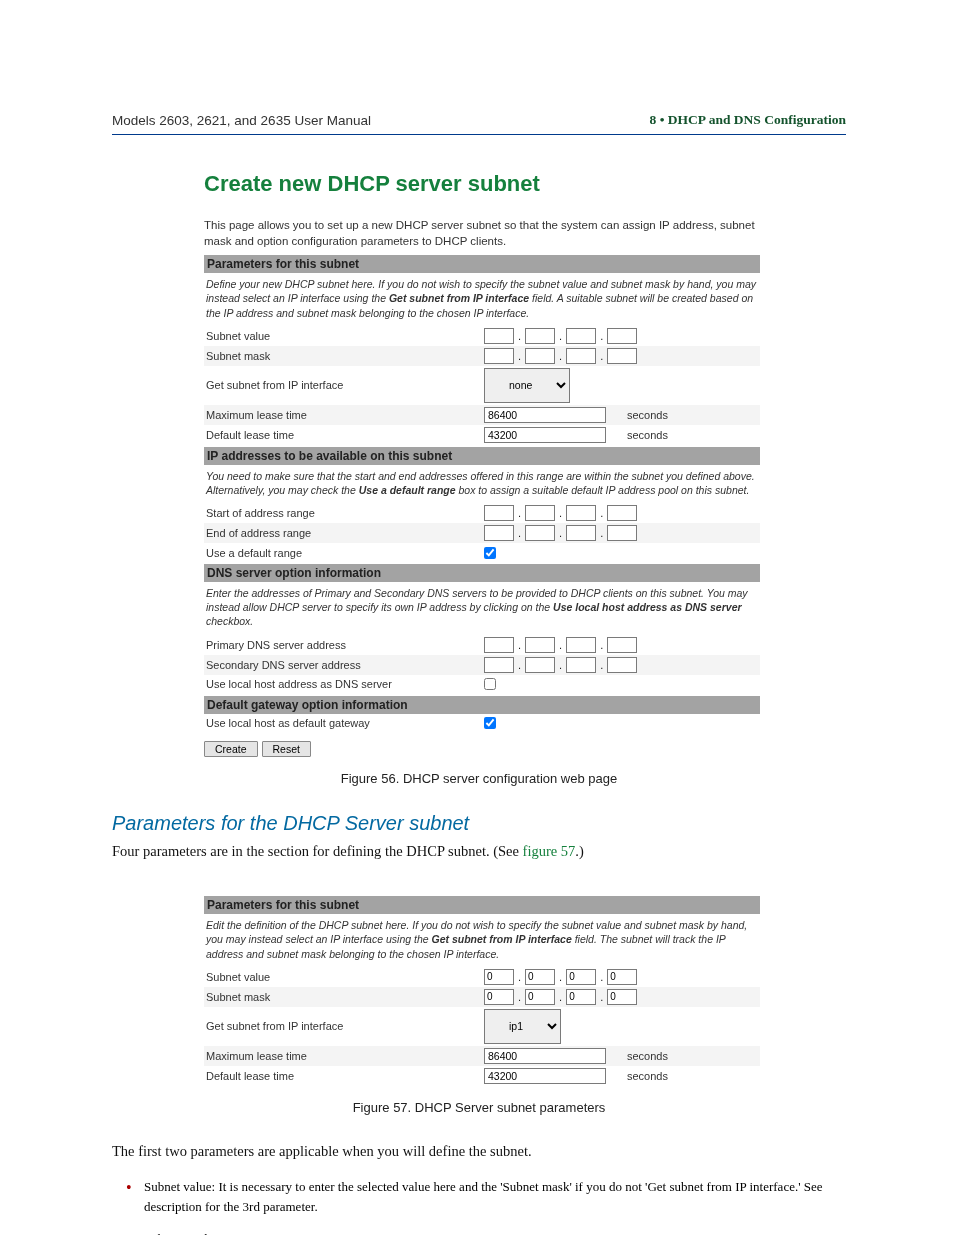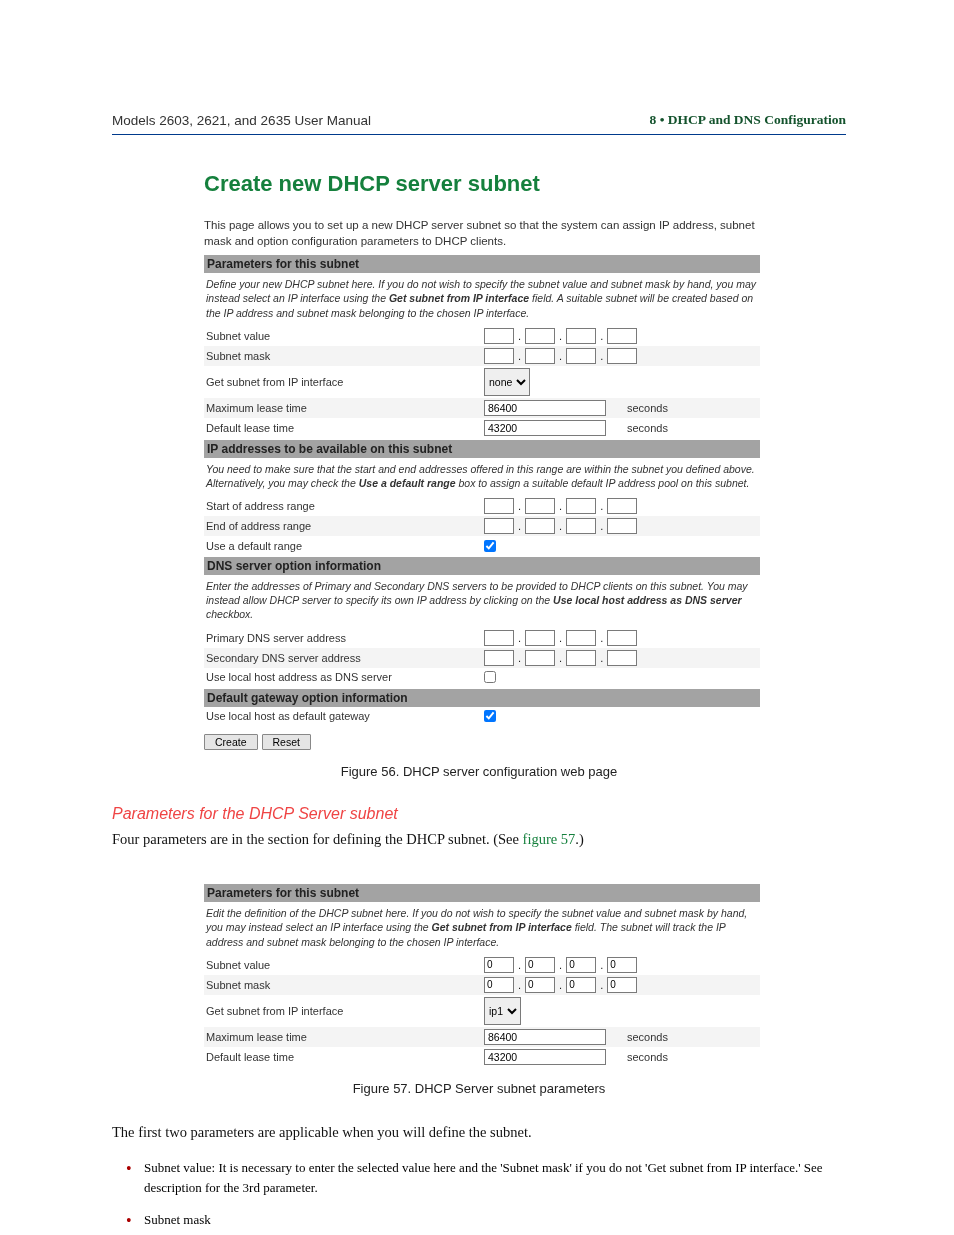--- a/index.html
+++ b/index.html
@@ -82,22 +82,22 @@
     font-size: 10px;
     border: 1px solid #7a7a7a;
     padding: 1px 2px;
     background:#fff;
   }
   .ss-ip span { font-size: 11px; color: #222; margin: 0 1px; }
   .ss-sel {
     font-size: 10.5px;
     border: 1px solid #7a7a7a;
     background: #efefef;
-    height: 28px;
-    padding: 0 0;
+    height: 35px;
+    padding: 0 20px;
   }
   .ss-txt {
     width: 122px;
     height: 16px;
     font-size: 10.5px;
     border: 1px solid #7a7a7a;
     padding: 1px 3px;
     background:#fff;
   }
   .ss-unit { font-size: 11px; margin-left: 18px; color:#333;}
@@ -122,22 +122,22 @@
     font-family: Arial, sans-serif;
     font-size: 13px;
     color: #222;
     margin-top: 14px;
     margin-bottom: 26px;
   }
   .body-h3 {
     font-style: italic;
     font-family: Arial, sans-serif;
     font-weight: normal;
-    font-size: 16px;
-    color: #ef4444;
+    font-size: 20px;
+    color: #0369a1;
     margin-bottom: 6px;
   }
   .body-p {
     font-size: 14.5px;
     color: #111;
     line-height: 1.5;
     margin-bottom: 14px;
   }
   .link { color: #15803d; }
   .screenshot2 {

